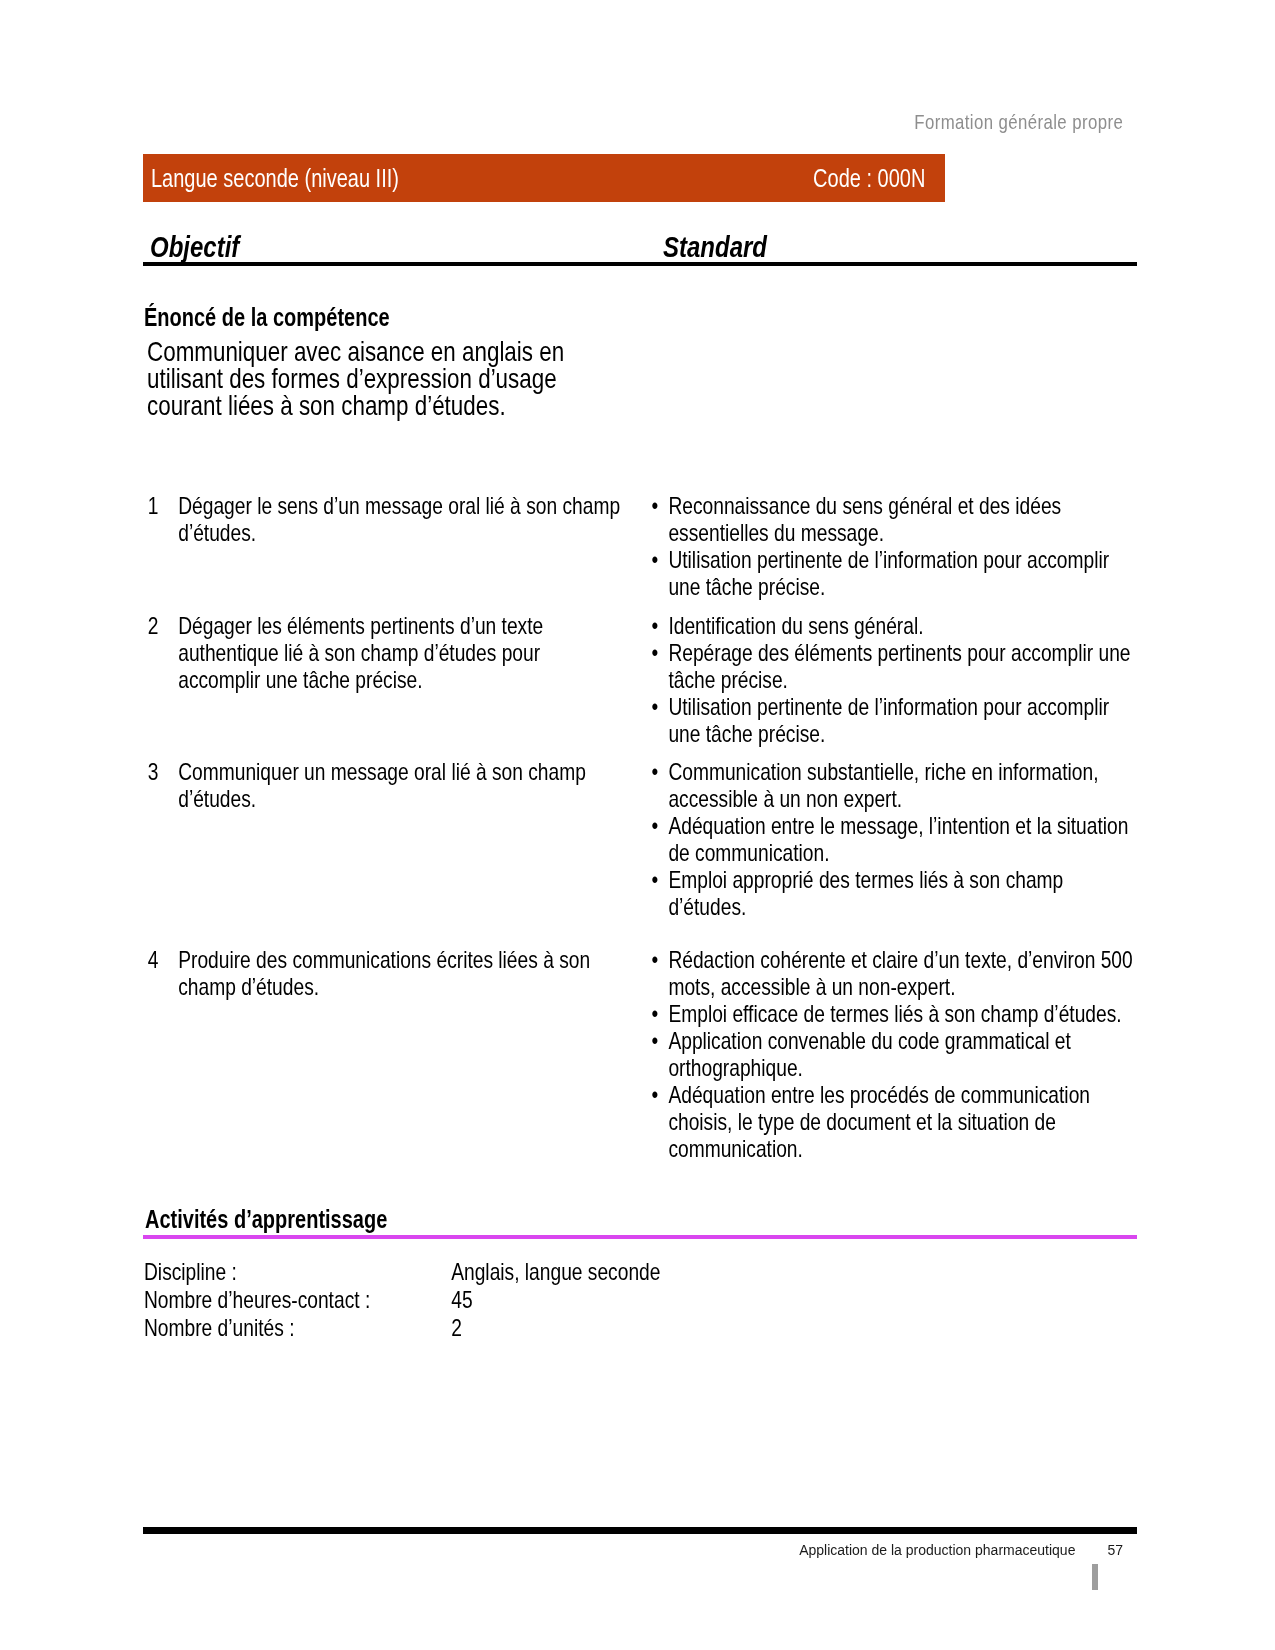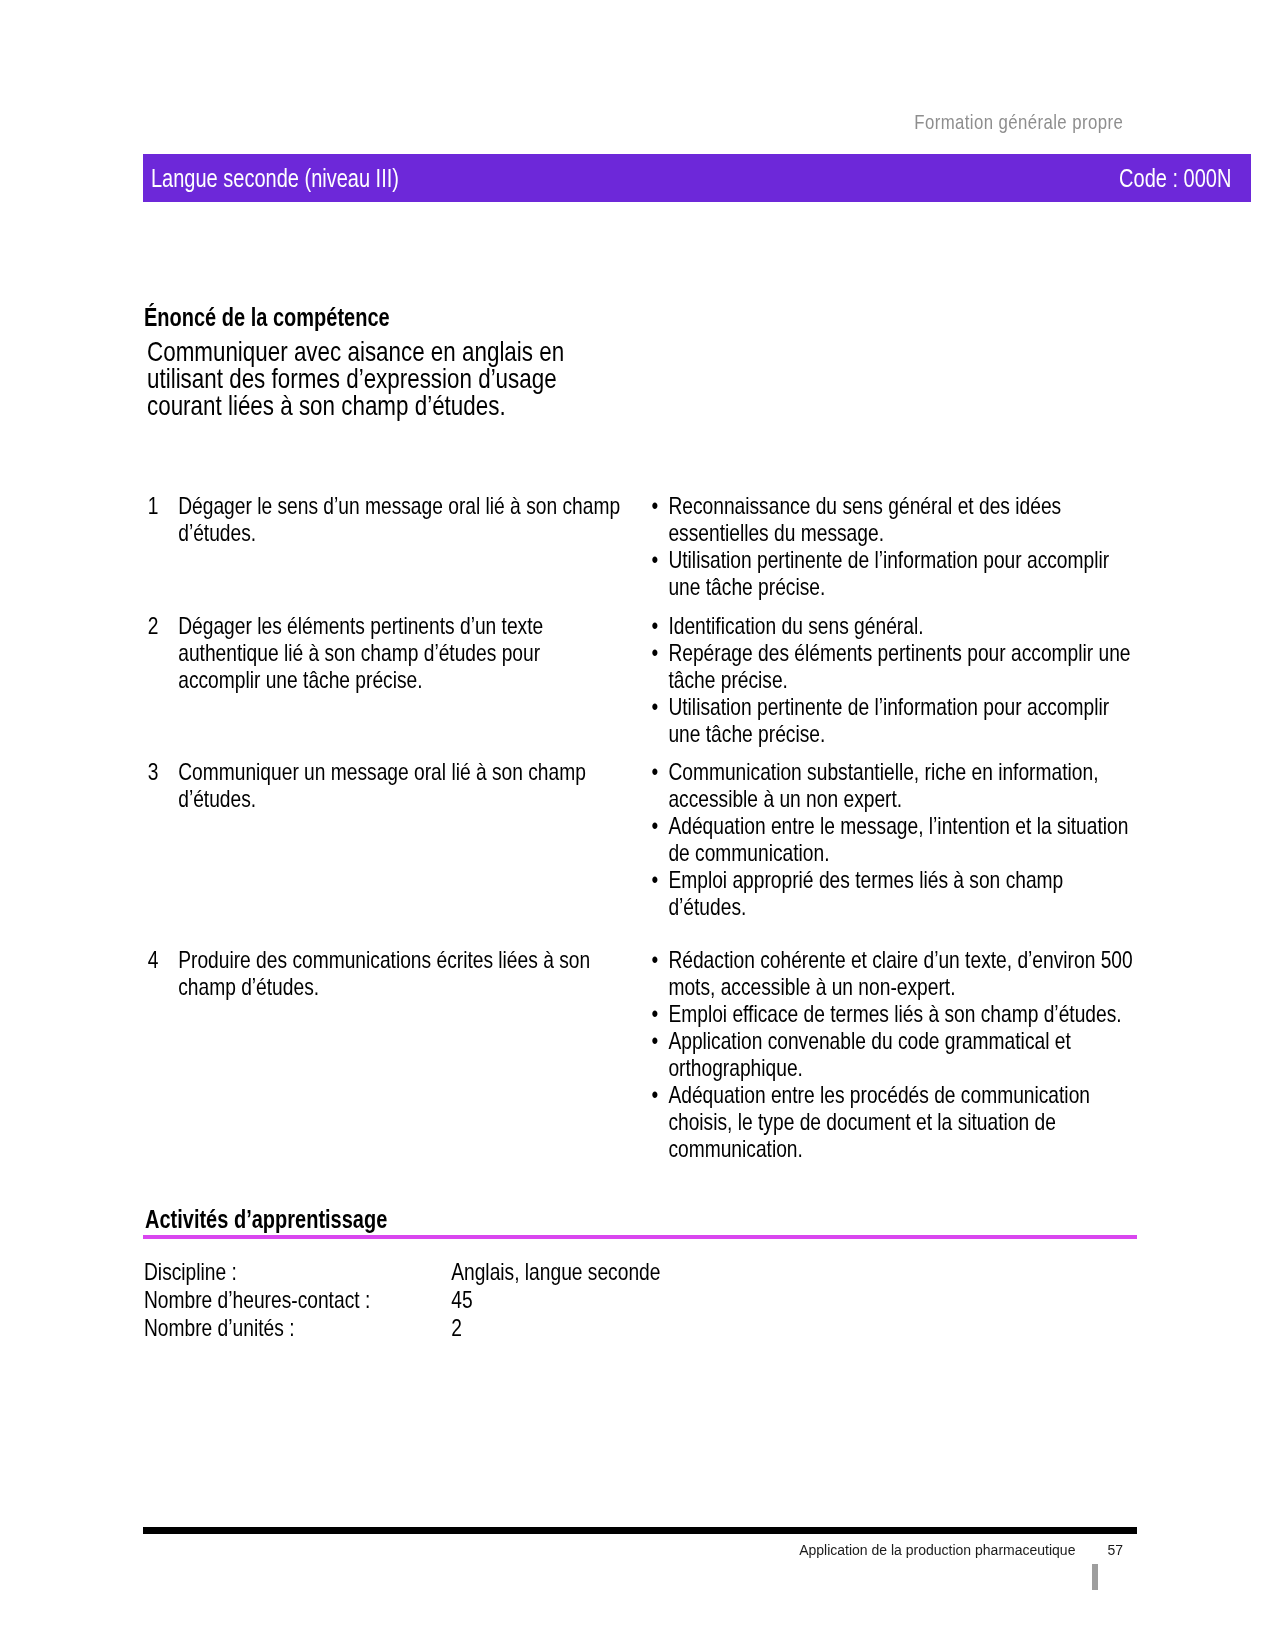--- a/index.html
+++ b/index.html
@@ -13,22 +13,22 @@
   }
   
   .cond{transform:scaleX(0.8);transform-origin:0 0;}
   .cond-r{transform:scaleX(0.8);transform-origin:100% 0;display:inline-block;white-space:nowrap;}
 
   .running-header{
     position:absolute;top:66px;right:152px;
     font-size:21px;color:#8e8e8e;letter-spacing:0.5px;white-space:nowrap;margin-top:44px;
   }
   .title-bar{
-    position:absolute;top:154px;left:143px;width:1108px;height:48px;
-    background:#6d28d9;color:#fff;
+    position:absolute;top:154px;left:143px;width:802px;height:48px;
+    background:#c2410c;color:#fff;
     display:flex;align-items:center;justify-content:space-between;
     padding:0;box-sizing:border-box;
   }
   .title-bar .bar-title{margin-left:8px;font-size:25px;white-space:nowrap;}
   .title-bar .bar-code{margin-right:20px;font-size:25px;white-space:nowrap;}
 
   .sec-heads{
     position:absolute;top:228px;left:143px;width:994px;height:34px;
     border-bottom:4px solid #000;
   }
@@ -89,20 +89,24 @@
 
   <div class="running-header">
     <span class="cond-r">Formation générale propre</span>
   </div>
 
   <div class="title-bar">
     <span class="bar-title cond">Langue seconde (niveau III)</span>
     <span class="bar-code cond-r">Code : 000N</span>
   </div>
 
+  <div class="sec-heads">
+    <span class="objectif cond">Objectif</span>
+    <span class="standard cond">Standard</span>
+  </div>
 
   <div class="enonce">
     <span class="h-bold cond" style="display:inline-block">Énoncé de la compétence</span>
   </div>
 
   <div class="statement">
     <div class="cond">Communiquer avec aisance en anglais en utilisant des formes d’expression d’usage courant liées à son champ d’études.</div>
   </div>
 
 

